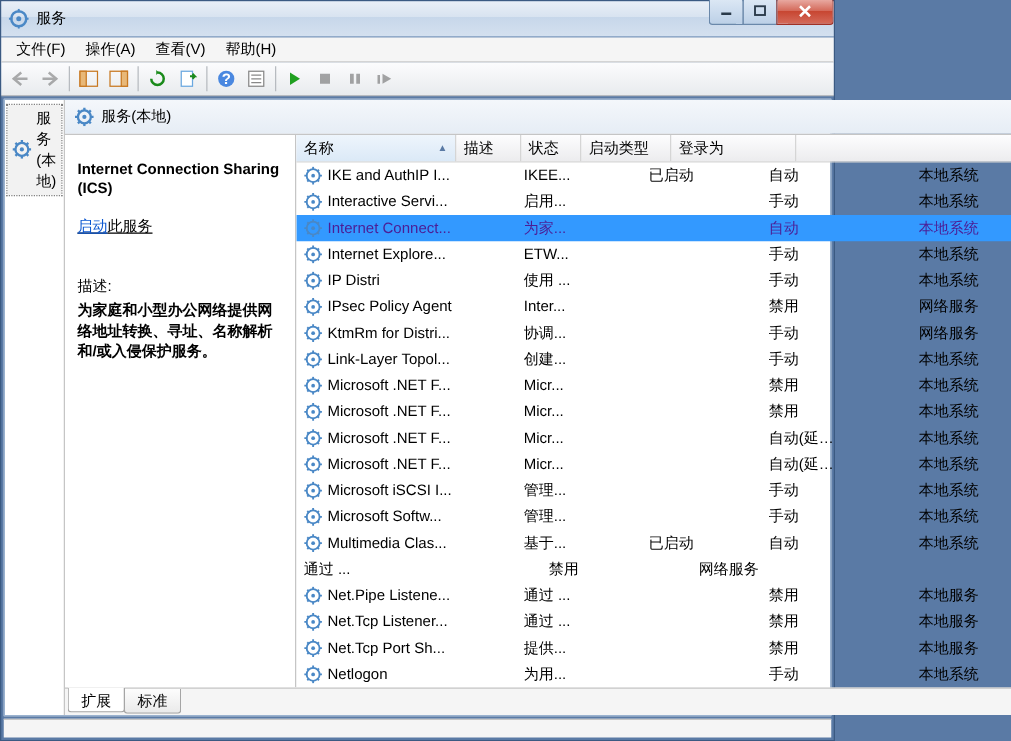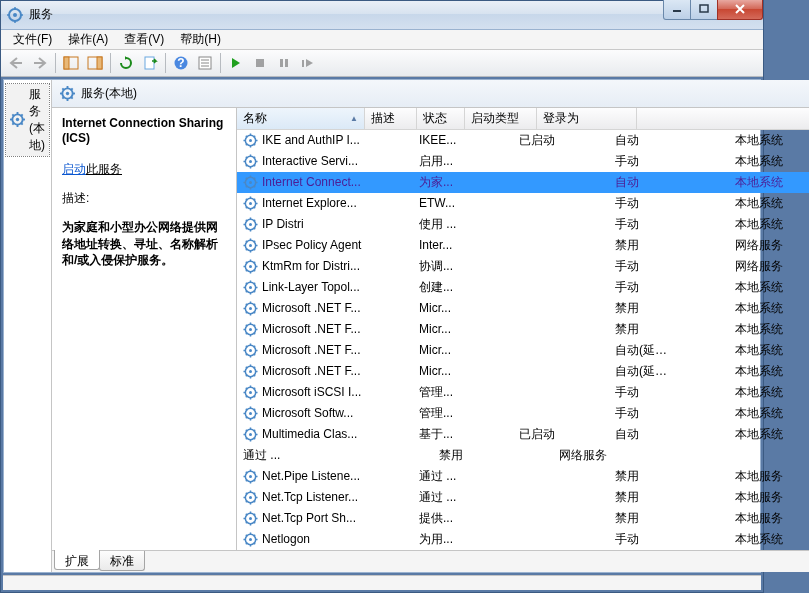--- a/index.html
+++ b/index.html
@@ -1,18 +1,18 @@
 <!DOCTYPE html>
 <html><head>
 <meta charset="utf-8">
 <style>
 * { box-sizing: border-box; margin: 0; padding: 0; font-family: "Microsoft YaHei", "Segoe UI", Tahoma, sans-serif; font-size: 12px; }
 html, body { width: 809px; height: 593px; background: #5a7aa5; overflow: hidden; }
 
-.window { width: 764px; height: 593px; display: flex; flex-direction: column; border: 1px solid #3b5a82; }
+.window { width: 668px; height: 593px; display: flex; flex-direction: column; border: 1px solid #3b5a82; }
 
 
 .titlebar { height: 30px; background: linear-gradient(#e9eff7, #d8e3f0 45%, #c7d7ea 46%, #d4e0ef); display: flex; align-items: center; padding-left: 6px; border-bottom: 1px solid #9ab2cf; }
 .titlebar .app-icon { width: 16px; height: 16px; margin-right: 6px; display: inline-flex; align-items: center; justify-content: center; }
 .titlebar .title { color: #000; font-size: 12px; }
 .win-controls { margin-left: auto; display: flex; height: 20px; margin-top: -10px; }
 .win-btn { width: 28px; height: 20px; border: 1px solid #6a88aa; border-top: none; margin-left: -1px; display: flex; align-items: center; justify-content: center; background: linear-gradient(#dbe7f4, #bcd0e7); }
 .win-btn.close { width: 46px; background: linear-gradient(#e8a8a0, #d46a5a 45%, #c74530 46%, #d46a5a); border-color: #a03025; border-bottom-right-radius: 3px; }
 .win-btn.min { border-bottom-left-radius: 3px; }
 .win-btn svg { display: block; }
@@ -31,25 +31,25 @@
 .client { flex: 1; display: flex; background: #fff; border: 1px solid #9ab2cf; margin: 2px; }
 
 .tree-pane { width: 154px; border-right: 1px solid #c5c5c5; padding: 4px 2px; background: #fff; }
 .tree-item { display: flex; align-items: center; gap: 4px; padding: 2px 4px; }
 .tree-item.selected { background: #f2f2f2; outline: 1px dotted #808080; }
 
 .content-area { flex: 1; display: flex; flex-direction: column; }
 .content-header { height: 28px; background: linear-gradient(#f4f7fb, #e6edf5); border-bottom: 1px solid #c5c5c5; display: flex; align-items: center; padding: 0 8px; gap: 6px; }
 
 .content-body { flex: 1; display: flex; overflow: hidden; }
-.detail-pane { width: 185px; border-right: 1px solid #c5c5c5; padding: 8px 8px 8px 10px; overflow: hidden; }
+.detail-pane { width: 185px; border-right: 1px solid #c5c5c5; padding: 20px 8px 8px 10px; overflow: hidden; }
 .detail-pane .svc-name { font-weight: bold; color: #000; line-height: 1.3; margin-bottom: 14px; }
-.detail-pane .start-line { margin-bottom: 12px; text-decoration: underline; }
+.detail-pane .start-line { margin-bottom: 31px; text-decoration: underline; }
 .detail-pane a { color: #0b57d0; text-decoration: underline; cursor: default; }
-.detail-pane .desc-label { margin-bottom: 12px; }
+.detail-pane .desc-label { margin-bottom: 2px; }
 .detail-pane .desc-text { line-height: 1.4; font-weight: bold; }
 
 .list-pane { flex: 1; display: flex; flex-direction: column; overflow: hidden; }
 .list-header { height: 22px; background: linear-gradient(#fdfdfe, #ececee); border-bottom: 1px solid #d5d5d5; display: flex; }
 .list-header .col { border-right: 1px solid #d5d5d5; padding: 3px 6px; display: flex; align-items: center; white-space: nowrap; overflow: hidden; }
 .list-header .col.sorted { background: linear-gradient(#eef5fc, #dbe9f7); gap: 36px; }
 .list-header .sort-arrow { margin-left: auto; color: #5a7aa5; font-size: 8px; }
 
 .list-rows { flex: 1; overflow: hidden; }
 .row { height: 21px; display: flex; align-items: center; gap: 48px; }

